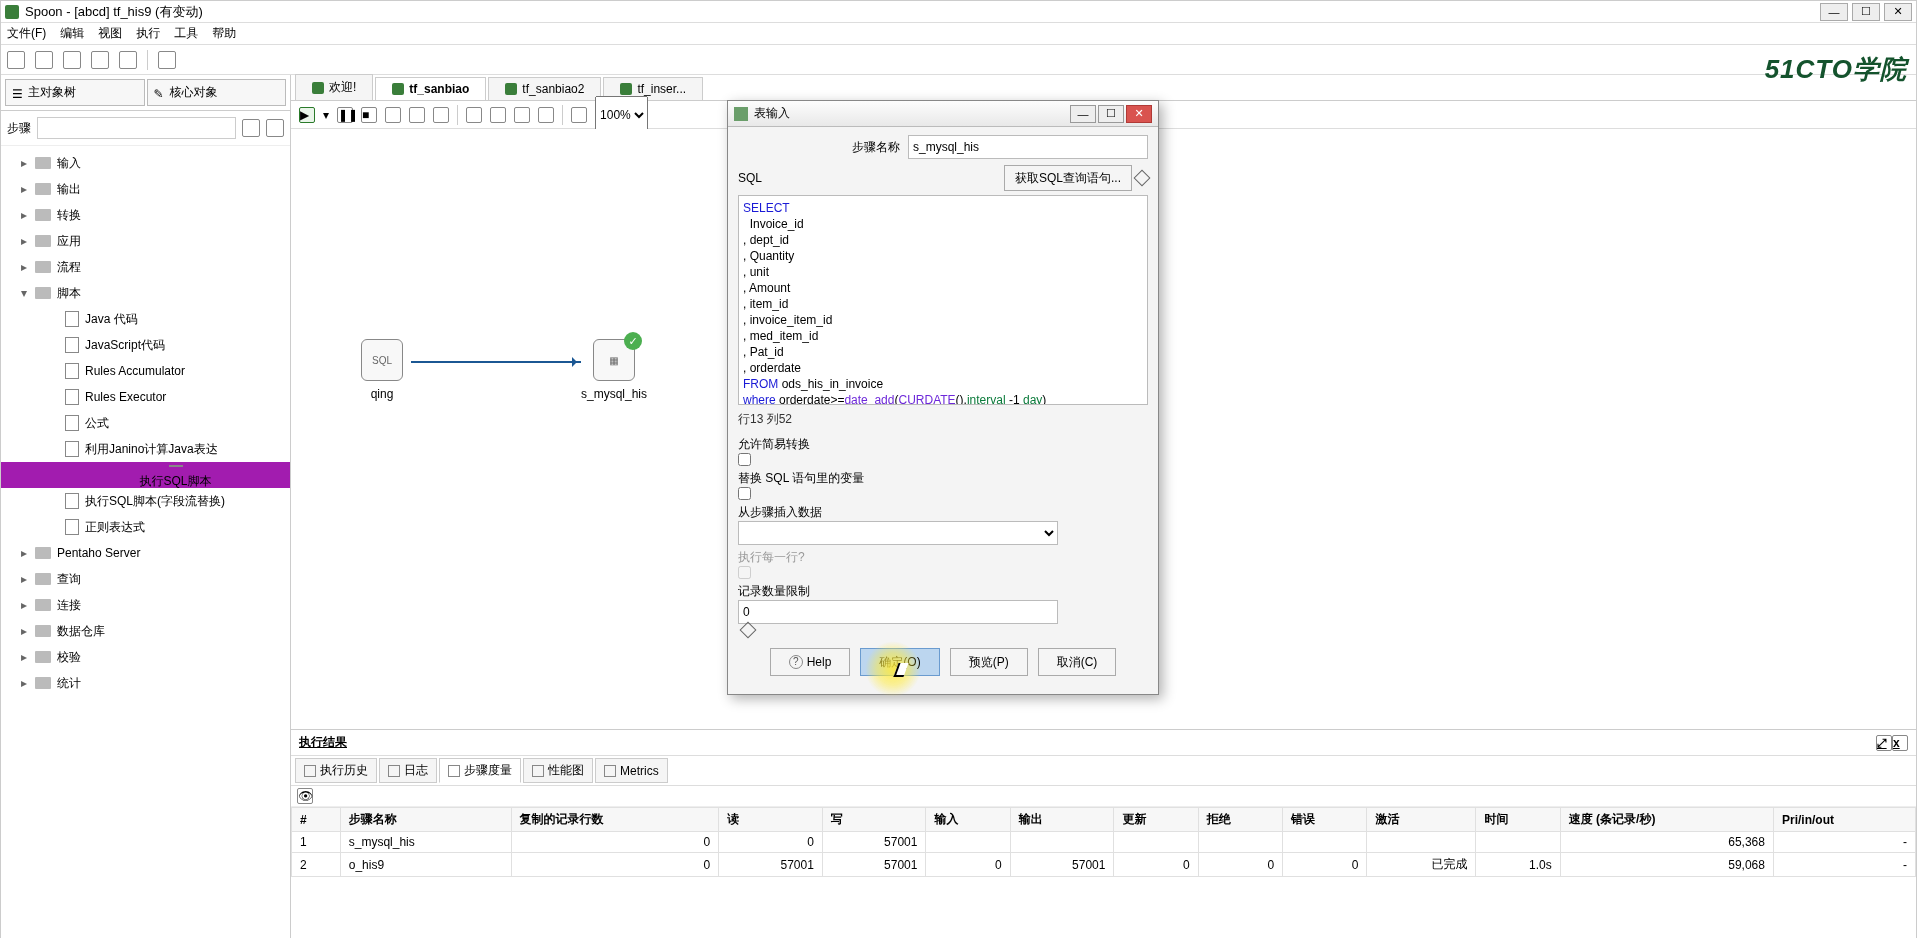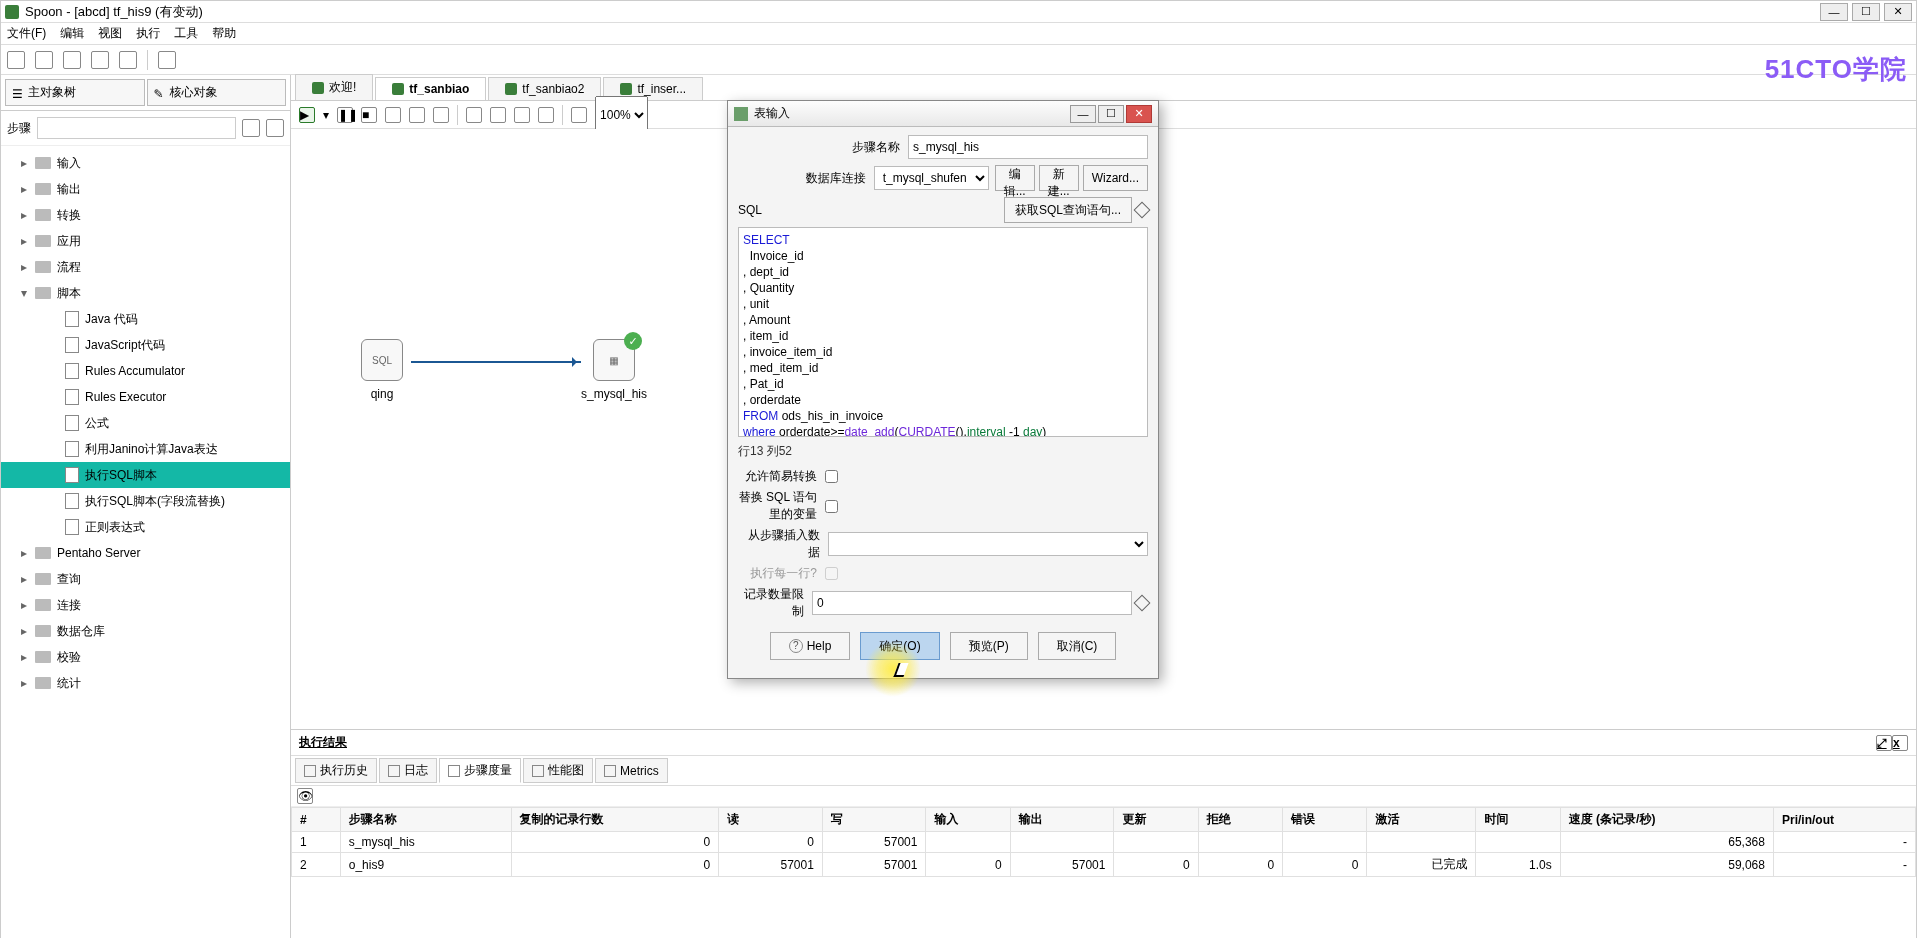--- a/index.html
+++ b/index.html
@@ -22,21 +22,21 @@
   .body-area { display: flex; height: calc(100vh - 74px); }
   .sidebar { width: 290px; border-right: 1px solid #ccc; background: #fff; display: flex; flex-direction: column; }
   .side-tabs { display: flex; border-bottom: 1px solid #ccc; padding: 4px; gap: 2px; }
   .side-tab { flex: 1; border: 1px solid #bbb; padding: 4px 6px; background: #f7f7f7; display: flex; align-items: center; gap: 4px; }
   .side-tab-icon { width: 12px; height: 12px; display: inline-block; }
   .side-search { display: flex; align-items: center; padding: 6px; gap: 6px; border-bottom: 1px solid #eee; }
   .side-search input { flex: 1; height: 22px; border: 1px solid #ccc; padding: 0 4px; }
   .tree { flex: 1; overflow: auto; padding: 4px 0; }
   .tree-item { display: flex; align-items: center; padding: 3px 4px 3px 18px; gap: 6px; height: 26px; }
   .tree-item.lv2 { padding-left: 64px; }
-  .tree-item.sel { background: #14b8a6; }
+  .tree-item.sel { background: #a21caf; flex-direction: column; }
   .folder-icon { width: 16px; height: 12px; background: #bbb; border-radius: 1px; display: inline-block; }
   .file-icon { width: 14px; height: 16px; border: 1px solid #888; background: #fff; display: inline-block; position: relative; }
   .expand { width: 10px; text-align: center; color: #666; }
   
   .main { flex: 1; display: flex; flex-direction: column; }
   .tabs { height: 26px; display: flex; align-items: flex-end; border-bottom: 1px solid #ccc; background: #fff; padding-left: 4px; }
   .tab { display: flex; align-items: center; gap: 5px; padding: 4px 16px; border: 1px solid #ccc; border-bottom: none; background: #f5f5f5; margin-right: 2px; }
   .tab.active { background: #fff; font-weight: bold; }
   .tab-icon { width: 12px; height: 12px; background: #3a7e3a; border-radius: 2px; display: inline-block; }
   .canvas-toolbar { height: 28px; display: flex; align-items: center; gap: 8px; padding: 0 8px; border-bottom: 1px solid #ddd; background: #fff; }
@@ -77,33 +77,33 @@
   .form-row .dbbtns { display: flex; gap: 4px; margin-left: 6px; }
   .form-row .dbbtns button { height: 26px; padding: 0 8px; border: 1px solid #aaa; background: #f5f5f5; }
   .sql-label-row { display: flex; align-items: center; margin: 6px 0 4px; }
   .sql-label-row .spacer { flex: 1; }
   .sql-label-row button { height: 26px; padding: 0 10px; border: 1px solid #aaa; background: #f5f5f5; }
   .sql-area { width: 100%; height: 210px; border: 1px solid #bbb; background: #fff; font-family: Consolas, monospace; font-size: 13px; padding: 4px; overflow: auto; white-space: pre; line-height: 16px; }
   .sql-area .kw-blue { color: #1a1ad6; }
   .sql-area .kw-red { color: #6d28d9; }
   .sql-area .kw-green { color: #0a7a3a; }
   .status-line { margin: 6px 0 8px; color: #333; }
-  .chk-row { display: flex; align-items: center; margin-bottom: 4px; }
+  .chk-row { display: flex; align-items: flex-start; margin-bottom: 4px; flex-direction: column; }
   .chk-row label { flex: 1; text-align: right; padding-right: 8px; }
   .chk-row input[type=checkbox] { margin: 0; }
   .chk-row select, .chk-row input[type=text] { width: 320px; height: 24px; border: 1px solid #bbb; background: #fff; padding: 0 4px; }
   .chk-row .dim { color: #999; }
   .dialog-buttons { display: flex; justify-content: center; gap: 10px; padding: 8px 0 10px; }
   .dialog-buttons button { height: 28px; padding: 0 18px; border: 1px solid #aaa; background: #f5f5f5; display: flex; align-items: center; gap: 4px; }
   .dialog-buttons button.primary { background: #bcd6ef; border-color: #6a9bcf; }
   .help-icon { width: 14px; height: 14px; border: 1px solid #888; border-radius: 50%; display: inline-block; text-align: center; line-height: 12px; font-size: 10px; color: #555; }
   .highlight-ring { position: absolute; width: 56px; height: 56px; border-radius: 50%; background: radial-gradient(circle, rgba(255,235,59,0.9) 0%, rgba(255,235,59,0.5) 40%, rgba(255,235,59,0) 70%); pointer-events: none; }
   .cursor { position: absolute; width: 14px; height: 20px; pointer-events: none; }
   .cursor::before { content: ''; position: absolute; border-left: 2px solid #000; border-bottom: 2px solid #000; width: 8px; height: 12px; transform: skew(-20deg); background: #fff; }
-  .watermark { position: absolute; right: 10px; top: 52px; font-size: 26px; font-weight: bold; color: #8b5cf6; letter-spacing: 1px; pointer-events:none; }
+  .watermark { position: absolute; right: 10px; top: 52px; font-size: 26px; font-weight: bold; color: #14532d; font-style: italic; letter-spacing: 1px; pointer-events:none; }
   .diamond-icon { width: 12px; height: 12px; display: inline-block; transform: rotate(45deg); border: 1px solid #666; }
 </style>
 </head>
 <body>
 
 <div class="window">
 
   <div class="titlebar">
     <span class="app-icon"></span>
     <span class="title-text">Spoon - [abcd] tf_his9 (有变动)</span>
@@ -406,29 +406,20 @@
       <span class="spacer"></span>
       <span class="dlg-win-btn">—</span>
       <span class="dlg-win-btn">☐</span>
       <span class="dlg-win-btn close">✕</span>
     </div>
     <div class="dialog-body">
       <div class="form-row">
         <label>步骤名称</label>
         <input type="text" value="s_mysql_his" style="">
       </div>
-      <div class="form-row">
-        <label>数据库连接</label>
-        <select><option>t_mysql_shufen</option></select>
-        <div class="dbbtns">
-          <button>编辑...</button>
-          <button>新建...</button>
-          <button>Wizard...</button>
-        </div>
-      </div>
       <div class="sql-label-row">
         <span>SQL</span>
         <span class="spacer"></span>
         <button>获取SQL查询语句...</button>
         <span class="diamond-icon" style="margin-left:4px;"></span>
       </div>
       <div class="sql-area"><span class="kw-blue">SELECT</span>
 <span>  Invoice_id
 , dept_id
 , Quantity

